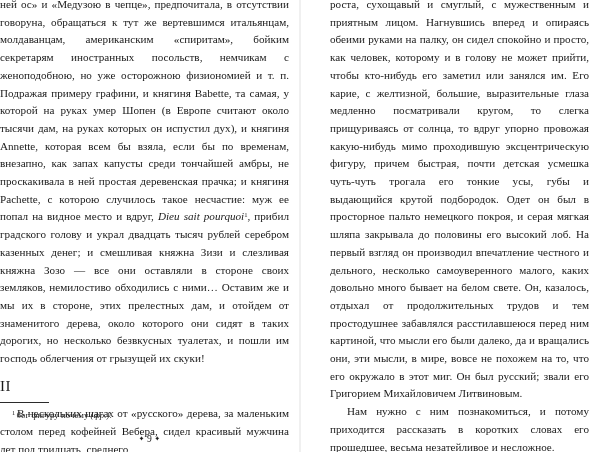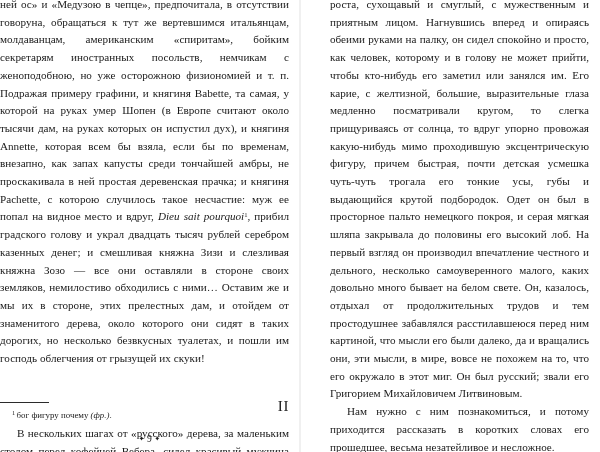--- a/index.html
+++ b/index.html
@@ -57,24 +57,24 @@
 
   .para {
     margin: 0;
     text-indent: 17px;
   }
   .para.cont {
     text-indent: 0;
   }
 
   .chapter-num {
-    text-align: right;
+    text-align: left;
     font-size: 15px;
     letter-spacing: 0.6px;
-    margin: 30px 0 10px 0;
+    margin: 10px 0 10px 0;
     text-indent: 0;
   }
 
   .footnote-zone {
     position: absolute;
     left: 0px;
     bottom: 31px;
     width: 289px;
   }
   .footnote-rule {

